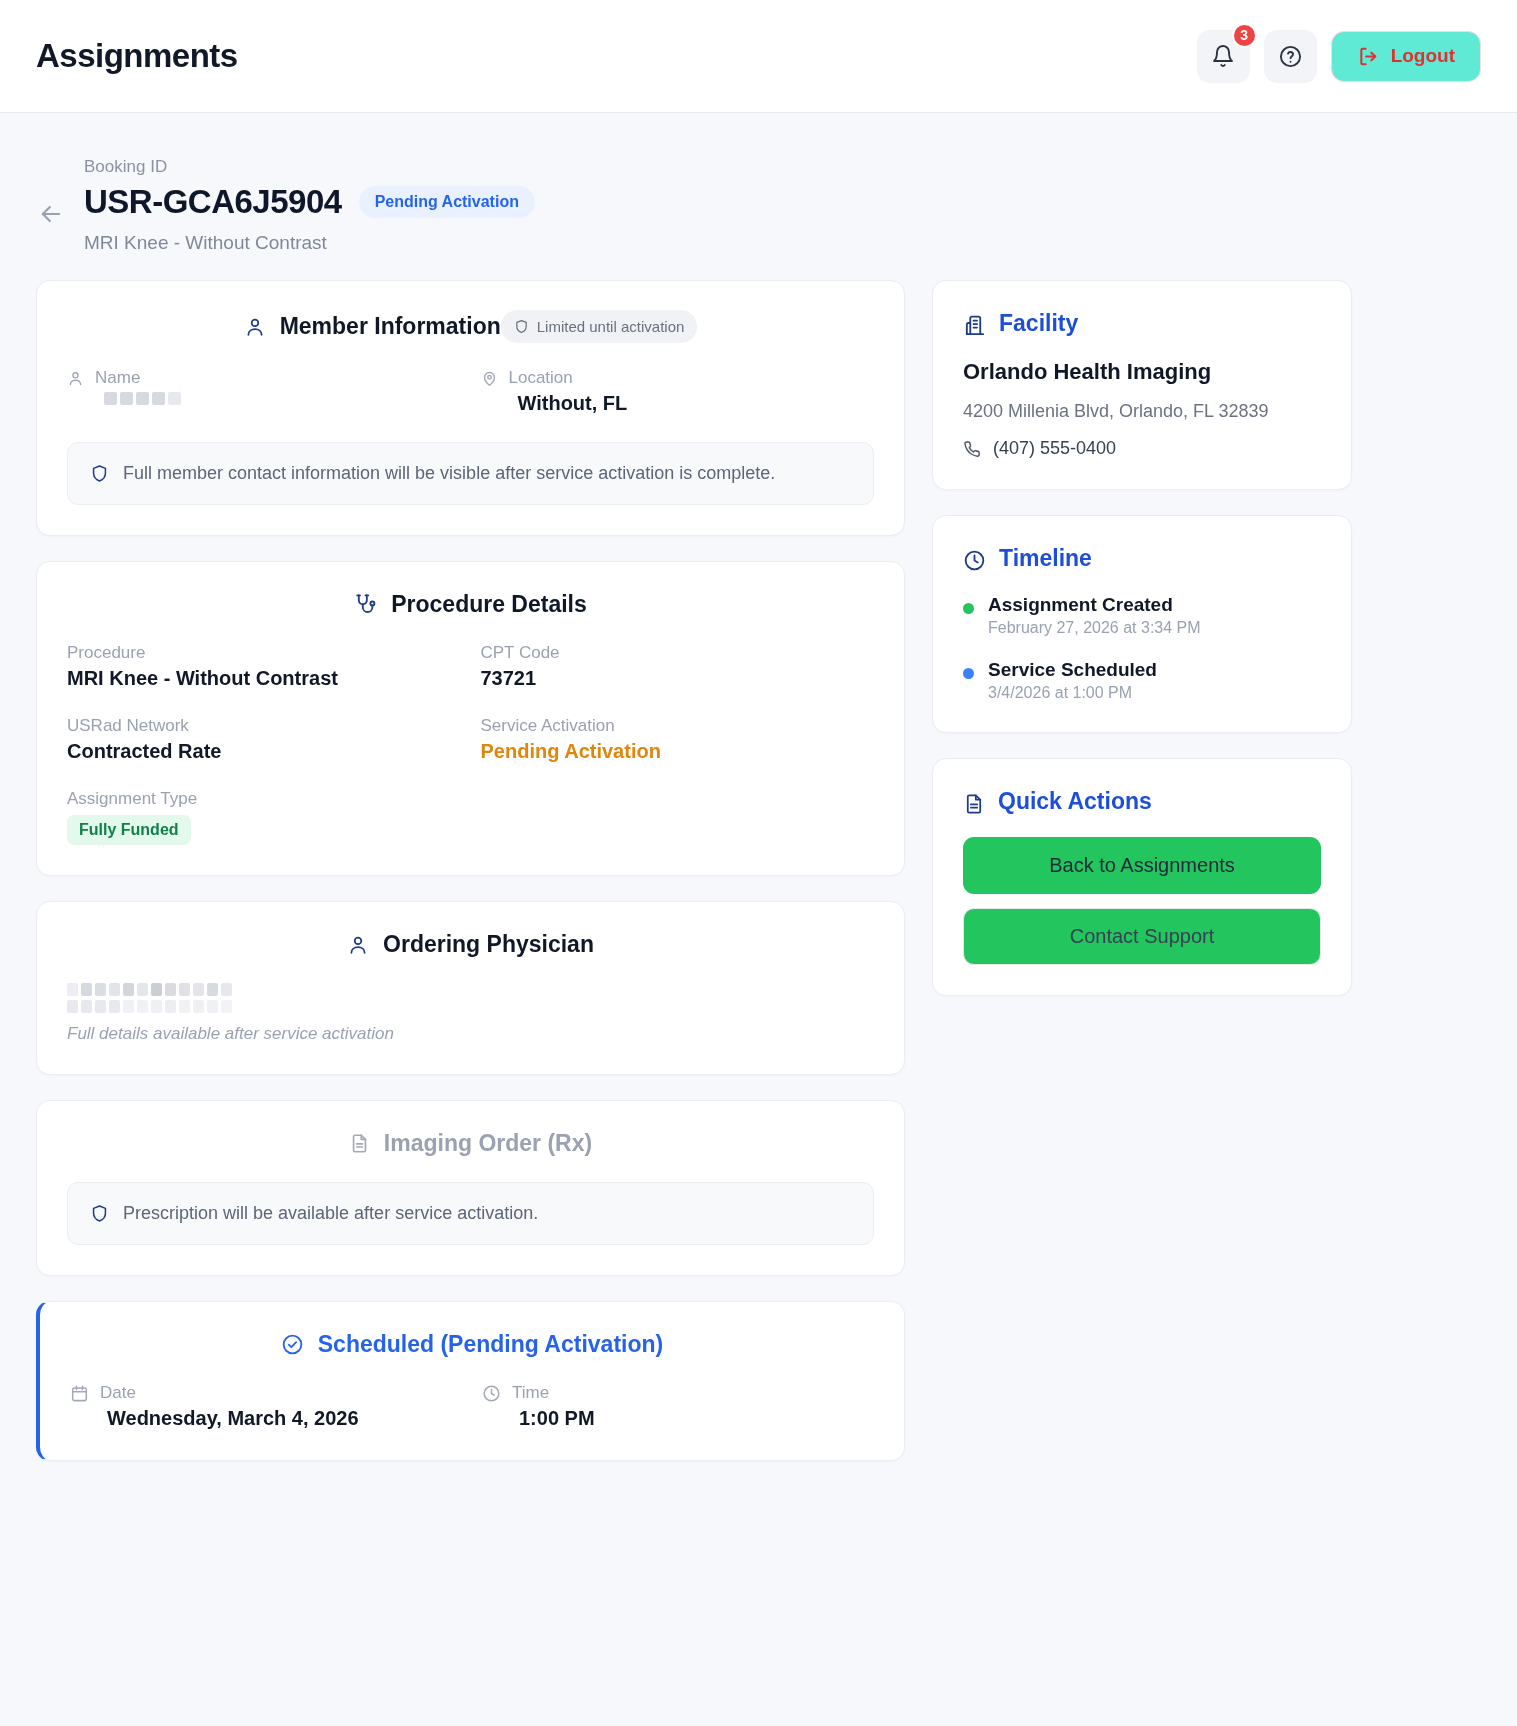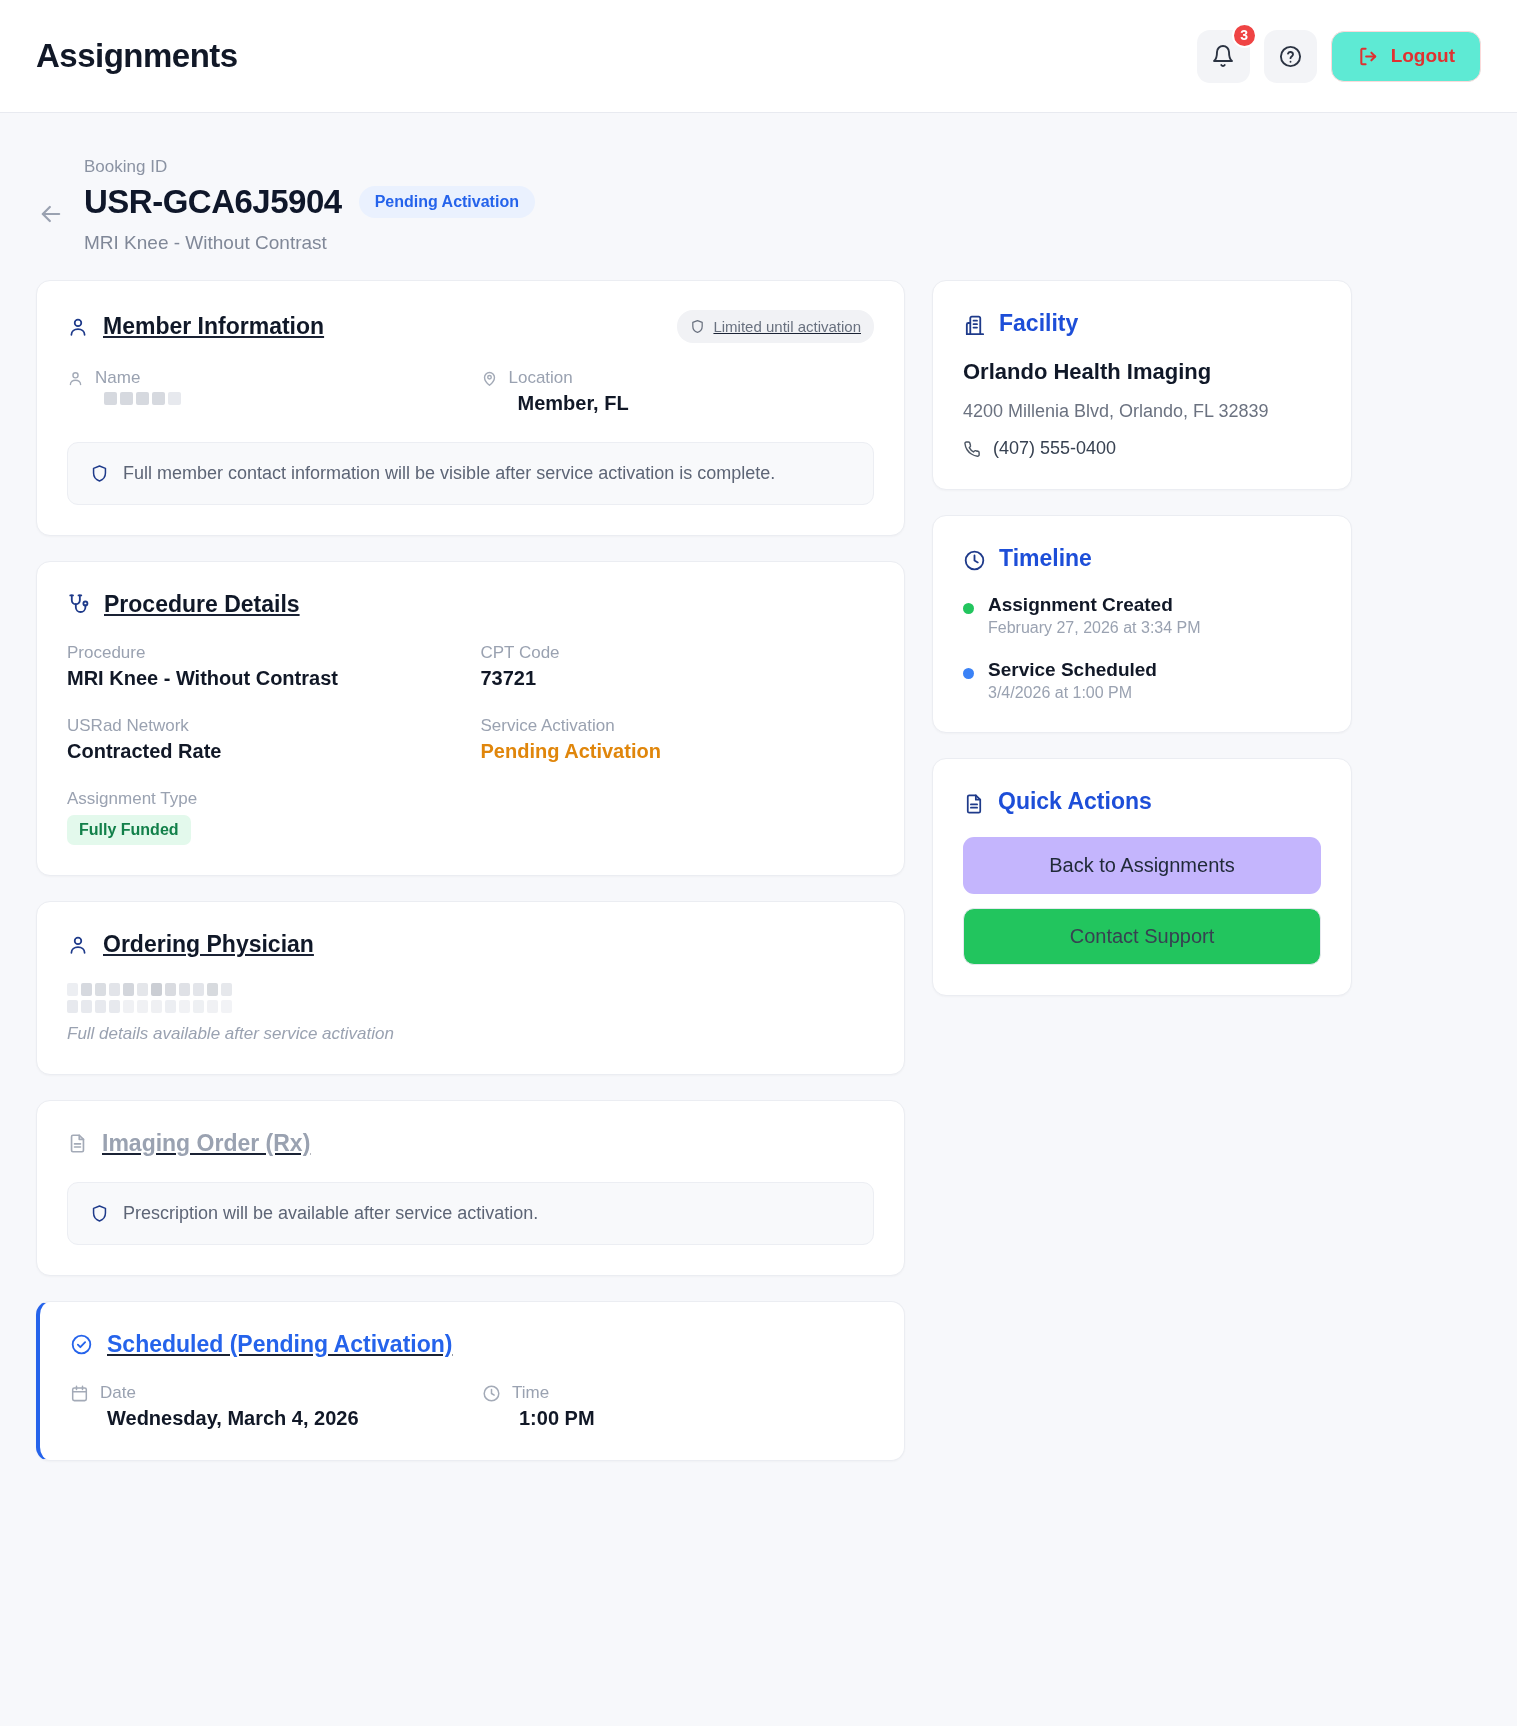--- a/index.html
+++ b/index.html
@@ -124,23 +124,22 @@
     box-shadow: 0 1px 2px rgba(16,24,40,0.03);
   }
   .card-accent {
     border-left: 4px solid #2563eb;
     border-top-left-radius: 14px;
     border-bottom-left-radius: 14px;
   }
   .card-head {
     display: flex;
     align-items: center;
-    justify-content: space-between;
+    justify-content: center;
     margin-bottom: 25px;
-    text-decoration: underline;
   }
   .card-title {
     display: flex; align-items: center; gap: 14px;
     font-size: 23px;
     font-weight: bold;
     color: #101828;
   }
   .card-title.muted { color: #9aa2b1; }
   .card-title.blue { color: #2563eb; }
   .ico { display: flex; align-items: center; justify-content: center; flex: none; }
@@ -238,21 +237,21 @@
   .tl-item { display: flex; gap: 14px; margin-bottom: 22px; }
   .tl-item:last-child { margin-bottom: 0; }
   .tl-dot { width: 11px; height: 11px; border-radius: 50%; margin-top: 9px; flex: none; }
   .tl-label { font-size: 19px; font-weight: bold; color: #111827; }
   .tl-time { font-size: 16px; color: #9aa2b1; margin-top: 3px; }
 
   .qa-btn {
     display: block;
     width: 100%;
     text-align: center;
-    background: #c4b5fd;
+    background: #22c55e;
     border: 1px solid transparent;
     border-radius: 11px;
     padding: 16px 10px;
     font-size: 20px;
     color: #1f2937;
     margin-bottom: 14px;
     cursor: pointer;
     font-family: "Liberation Sans", sans-serif;
   }
   .qa-btn:last-child { margin-bottom: 0; background: #22c55e; border-color: #e6e8ee; color: #374151; }
@@ -365,21 +364,21 @@
         <div>
           <div class="field-label">
             <span class="ico">
               <svg width="17" height="17" viewBox="0 0 24 24" fill="none" stroke="#a3aab7" stroke-width="2" stroke-linecap="round" stroke-linejoin="round">
                 <path d="M12 21.5s7-5.6 7-11a7 7 0 1 0-14 0c0 5.4 7 11 7 11z"></path>
                 <circle cx="12" cy="10.3" r="2.5"></circle>
               </svg>
             </span>
             <span>Location</span>
           </div>
-          <div class="field-value field-indent">Member, FL</div>
+          <div class="field-value field-indent">Without, FL</div>
         </div>
       </div>
 
       <div class="notice">
         <span class="ico">
           <svg width="19" height="19" viewBox="0 0 24 24" fill="none" stroke="#1e3a8a" stroke-width="1.9" stroke-linecap="round" stroke-linejoin="round">
             <path d="M12 2.5l7.5 3v6c0 4.8-3.2 8.6-7.5 10-4.3-1.4-7.5-5.2-7.5-10v-6z"></path>
           </svg>
         </span>
         <span>Full member contact information will be visible after service activation is complete.</span>

